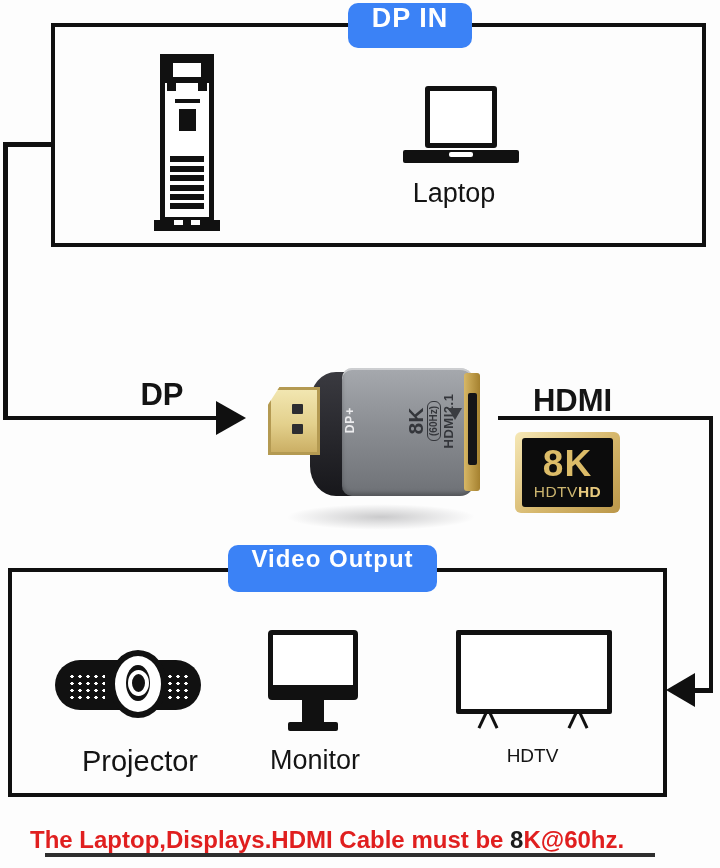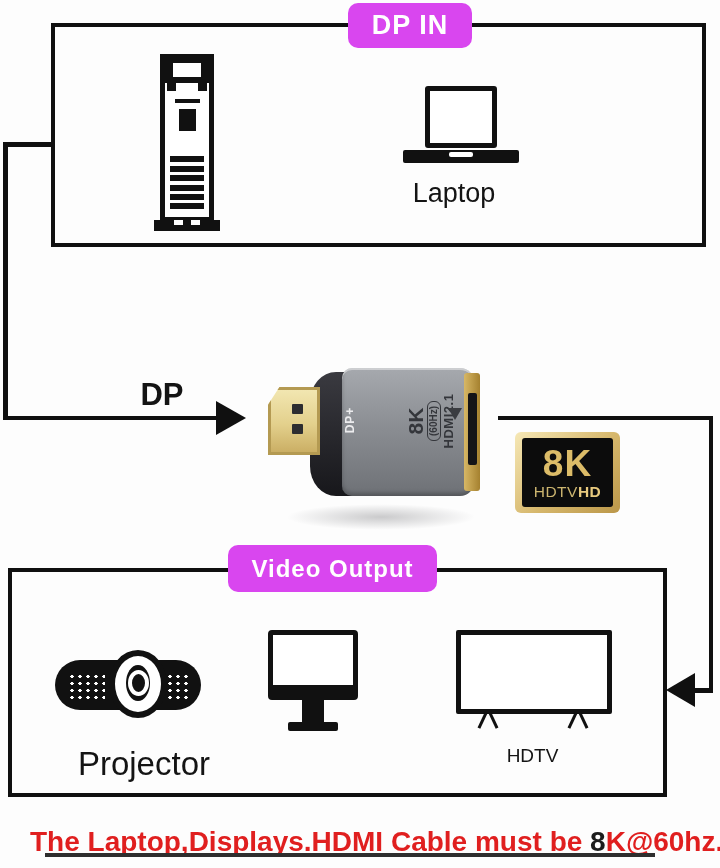--- a/index.html
+++ b/index.html
@@ -4,22 +4,22 @@
 <style>
   html,body{margin:0;padding:0;}
   body{font-family:"Liberation Sans", sans-serif; background:#ffffff;}
   .stage{position:relative; width:720px; height:868px; background:#fdfdfd; overflow:hidden;}
 
   
   .frame{position:absolute; border:4px solid #101010; background:transparent;}
   .line{position:absolute; background:#101010;}
 
   
-  .pill-badge{position:absolute; background:#d946ef; color:#ffffff; border-radius:10px;
-    display:flex; align-items:center; justify-content:center; font-weight:bold; letter-spacing:1px;}
+  .pill-badge{position:absolute; background:#3b82f6; color:#ffffff; border-radius:10px;
+    display:flex; align-items:flex-start; justify-content:center; font-weight:bold; letter-spacing:1px;}
 
   .lbl{position:absolute; color:#141414; text-align:center;}
 
   
   .arrow-right{position:absolute; width:0; height:0;
     border-top:17px solid transparent; border-bottom:17px solid transparent; border-left:30px solid #101010;}
   .arrow-left{position:absolute; width:0; height:0;
     border-top:17px solid transparent; border-bottom:17px solid transparent; border-right:29px solid #101010;}
 
   
@@ -100,22 +100,22 @@
 
   
   .hdtv{position:absolute; left:456px; top:630px; width:158px; height:100px;}
   .hdtv .scr{position:absolute; left:0; top:0; width:156px; height:84px; border:5px solid #111; border-radius:2px; background:#fff; box-sizing:border-box;}
   .hdtv .leg{position:absolute; top:82px; width:20px; height:17px;}
   .hdtv .leg .b1,.hdtv .leg .b2{position:absolute; top:0; width:3px; height:17px; background:#111;}
   .hdtv .leg .b1{left:3px; transform:rotate(25deg);}
   .hdtv .leg .b2{right:3px; transform:rotate(-25deg);}
 
   
-  .footer-note{position:absolute; left:30px; top:826px; width:640px; text-align:right;
-    font-size:28px; font-weight:bold; white-space:nowrap;}
+  .footer-note{position:absolute; left:30px; top:826px; width:640px; text-align:left;
+    font-size:24px; font-weight:bold; white-space:nowrap;}
   .footer-underline{position:absolute; left:45px; top:853px; width:610px; height:4px; background:#2e2e2e;}
 </style>
 </head>
 <body>
 
 <div class="stage">
 
   <div class="frame" style="left:51px; top:23px; width:655px; height:224px; box-sizing:border-box;"></div>
 
   <div class="pill-badge" style="left:348px; top:3px; width:124px; height:45px; font-size:27px;">
@@ -160,20 +160,21 @@
     <div class="portslot"></div>
     <div class="dpplus">DP+</div>
     <div class="markings">
       <div class="m1">8K</div>
       <div class="m2">(60Hz)</div>
       <div class="m3">HDMI2.1</div>
     </div>
     <div class="tri"></div>
   </div>
 
+  <div class="lbl" style="left:525px; top:383px; width:95px; font-size:31px; font-weight:bold;">HDMI</div>
   <div class="line" style="left:498px; top:415.5px; width:215px; height:4.5px;"></div>
   <div class="line" style="left:708.5px; top:415.5px; width:4.5px; height:277px;"></div>
   <div class="line" style="left:692px; top:688px; width:21px; height:4.5px;"></div>
   <div class="arrow-left" style="left:666px; top:673px;"></div>
 
   <div class="badge8k">
     <div class="inner">
       <div class="big">8K</div>
       <div class="sub">
         <span class="ultra">HDTV</span><span class="hd">HD</span>
@@ -190,28 +191,29 @@
   <div class="projector">
     <div class="pillb"></div>
     <div class="grid g1"></div>
     <div class="grid g2"></div>
     <div class="lens">
       <div class="lensmid">
         <div class="lenscore"></div>
       </div>
     </div>
   </div>
-  <div class="lbl" style="left:70px; top:745px; width:140px; font-size:33px;text-align:right;">Projector</div>
+  <div class="lbl" style="left:70px; top:745px; width:140px; font-size:29px;">Projector</div>
 
   <div class="monitor">
     <div class="scr"></div>
     <div class="bar"></div>
     <div class="neck"></div>
     <div class="base"></div>
   </div>
+  <div class="lbl" style="left:255px; top:745px; width:120px; font-size:27px;">Monitor</div>
 
   <div class="hdtv">
     <div class="scr"></div>
     <div class="leg" style="left:22px;">
         <div class="b1"></div>
         <div class="b2"></div>
       </div>
     <div class="leg" style="left:112px;">
         <div class="b1"></div>
         <div class="b2"></div>

